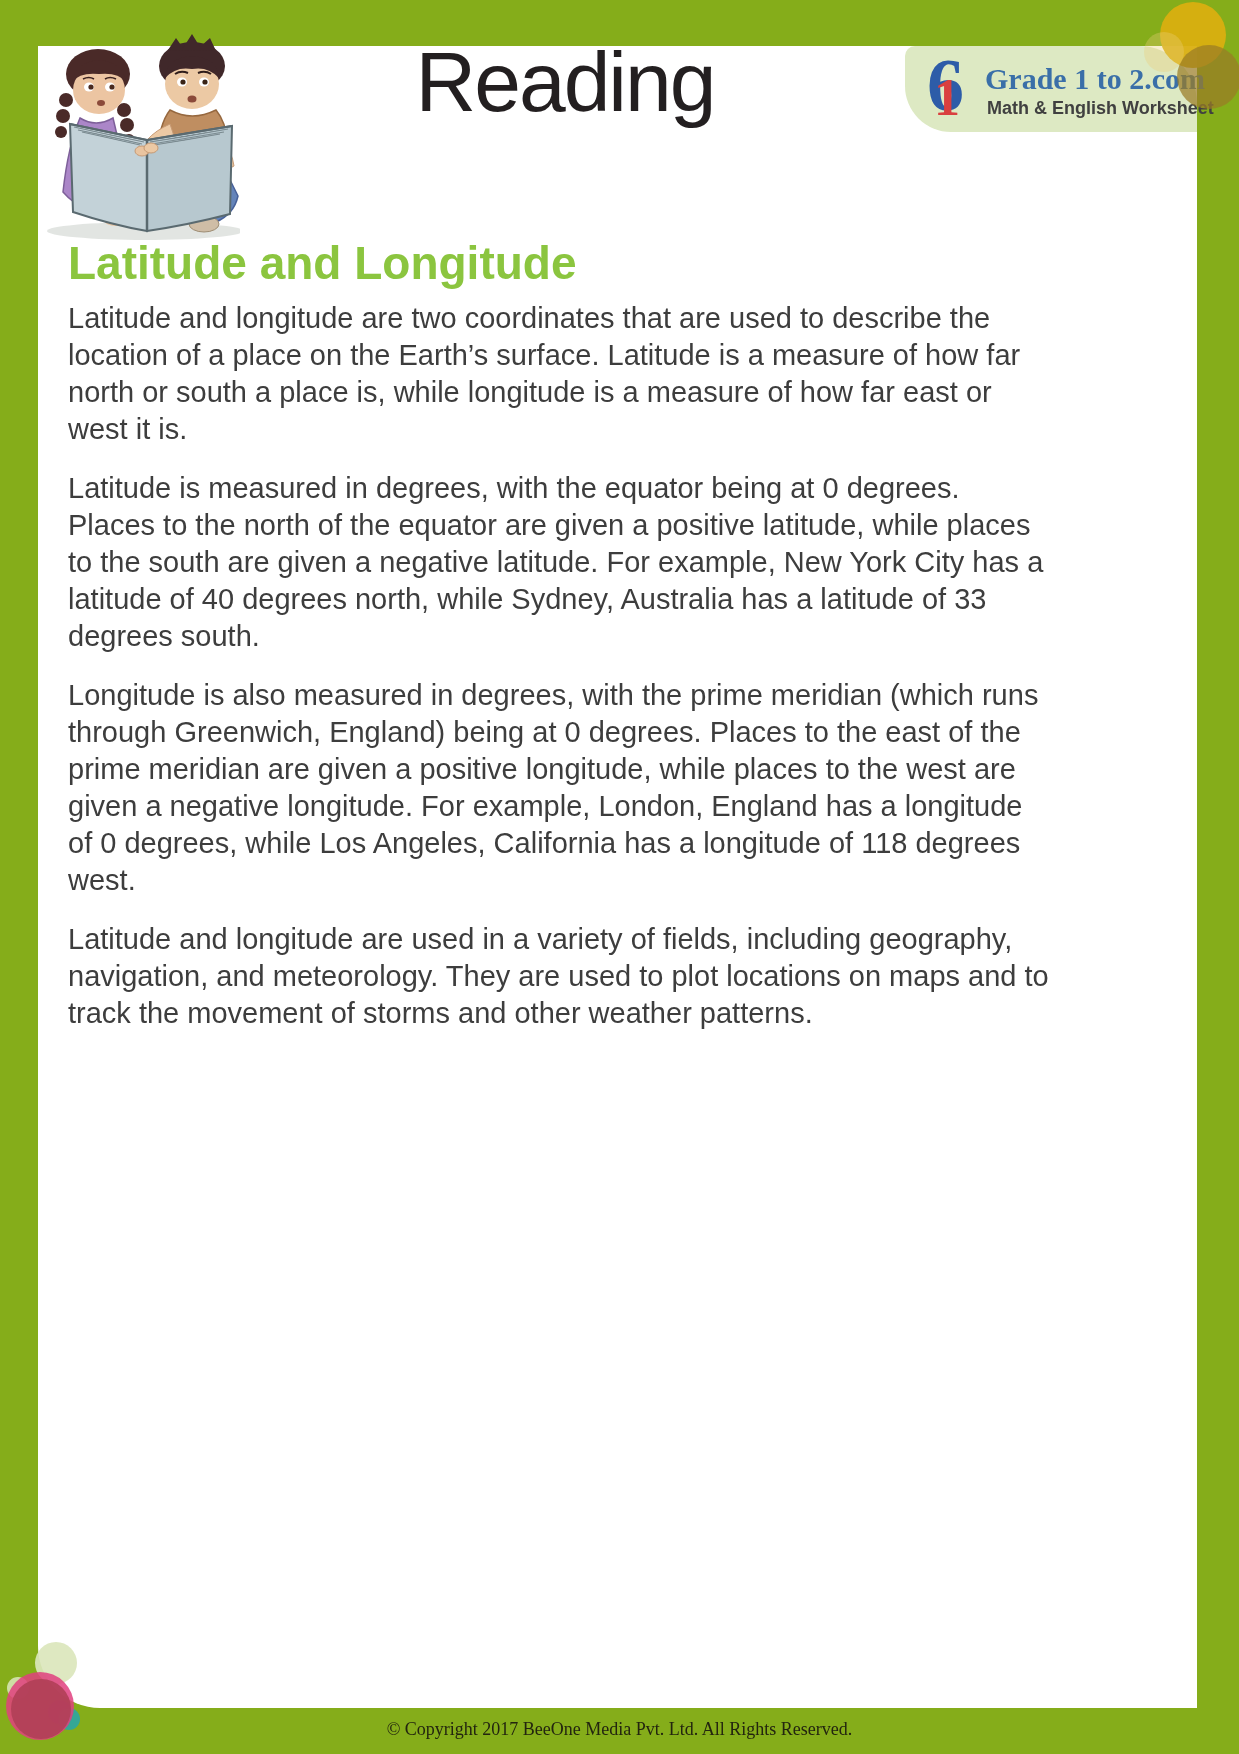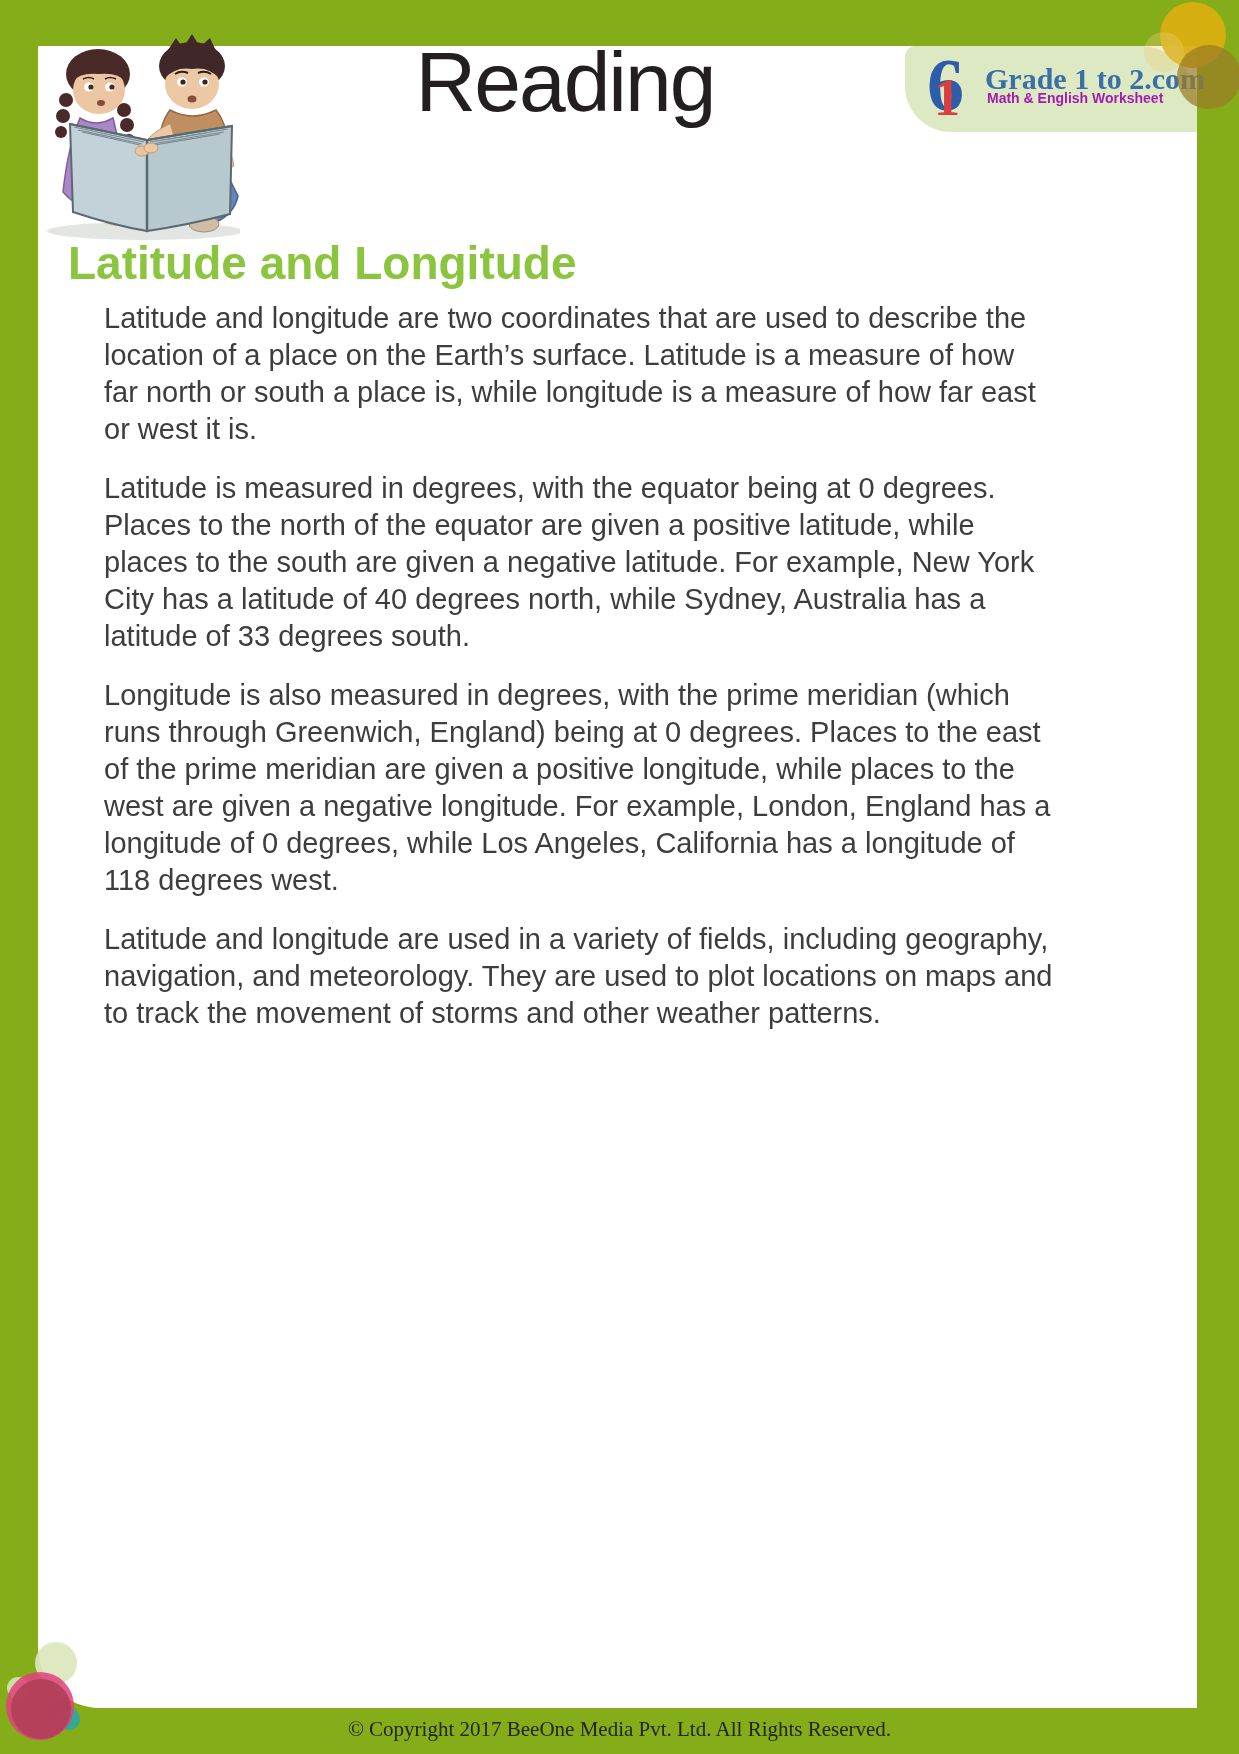--- a/index.html
+++ b/index.html
@@ -68,44 +68,44 @@
     color: #d93f3f;
   }
   .logo-site {
     position: absolute; left: 80px; top: 16px;
     font-family: "Liberation Serif", serif;
     font-weight: bold; font-size: 30px;
     color: #3a6fa8;
     white-space: nowrap;
   }
   .logo-tagline {
-    position: absolute; left: 82px; top: 44px;
-    font-weight: bold; font-size: 14px;
-    color: #a21caf;
+    position: absolute; left: 82px; top: 52px;
+    font-weight: bold; font-size: 18px;
+    color: #404040;
     white-space: nowrap;
   }
   
   .passage {
     position: absolute;
     left: 68px; top: 300px;
     width: 985px;
     font-size: 29px;
     line-height: 37px;
     color: #3d3d3d;
     z-index: 2;
   }
-  .passage p { margin-bottom: 22px; margin-left: 36px; }
+  .passage p { margin-bottom: 22px; }
   
   .footer-bar {
     position: absolute;
     left: 0; top: 1708px;
     width: 1239px; height: 46px;
     text-align: center;
     font-family: "Liberation Serif", serif;
-    font-size: 21px;
+    font-size: 18px;
     line-height: 42px;
     color: #23250f;
     z-index: 3;
     border-radius: 21px;
   }
   
   .circle { position: absolute; border-radius: 50%; }
   .c-gold      { left: 1160px; top: 2px;    width: 66px; height: 66px; background: #d9af10; opacity: .95; z-index: 5; }
   .c-olive     { left: 1177px; top: 45px;   width: 64px; height: 64px; background: #9a7c26; opacity: .72; z-index: 5; }
   .c-faint     { left: 1144px; top: 32px;   width: 40px; height: 40px; background: rgba(235,205,120,.35); z-index: 5; }

